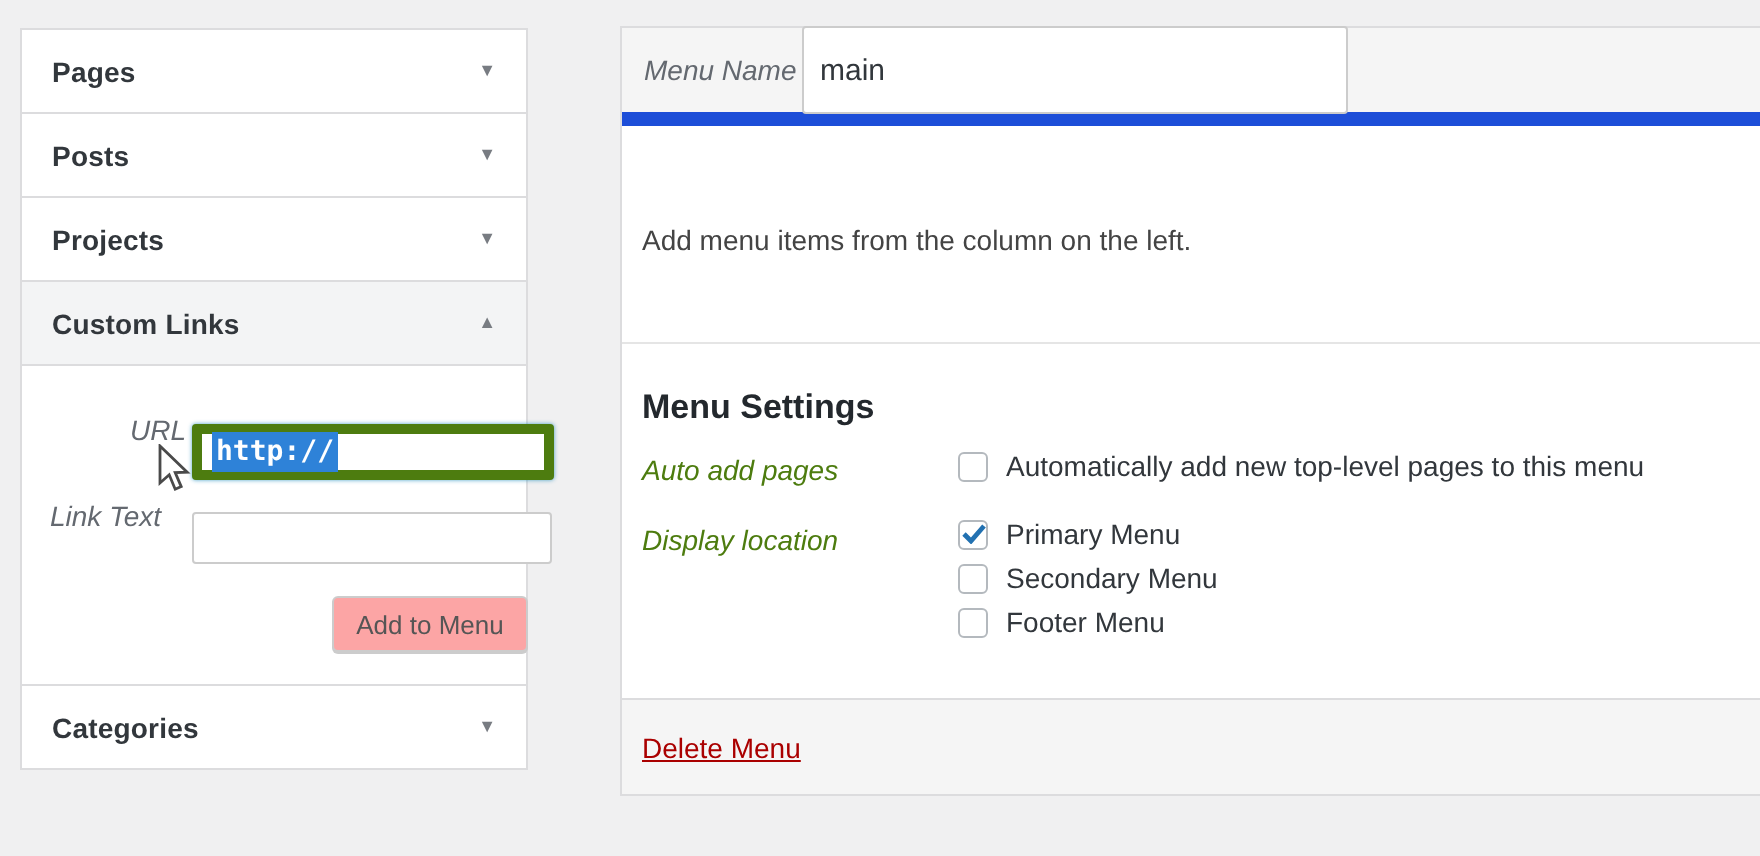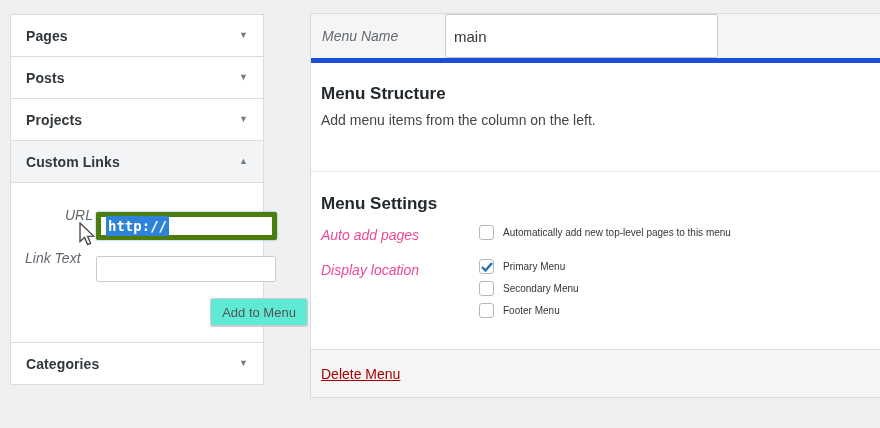--- a/index.html
+++ b/index.html
@@ -46,33 +46,33 @@
     font-weight:bold; font-size:14px; padding:1px 2px; line-height:18px;
   }
   .ltext-input {
     position:absolute; left:85px; top:73px; width:180px; height:26px;
     background:#fff; border:1px solid #ccc; border-radius:2px;
     font-size:14px; padding:0 6px; color:#32373c;
     font-family:"Liberation Sans", sans-serif;
   }
   .add-btn {
     position:absolute; left:155px; top:115px; width:98px; height:28px;
-    background:#5eead4; border:1px solid #ccc; border-radius:3px;
+    background:#fca5a5; border:1px solid #ccc; border-radius:3px;
     box-shadow:0 1px 0 #ccc; color:#555; font-size:13px;
-    font-family:"Liberation Sans", sans-serif; cursor:pointer;margin-left:44px;
+    font-family:"Liberation Sans", sans-serif; cursor:pointer;
   }
 
   
   .main-panel {
     position:absolute; left:310px; top:13px; width:571px; height:385px;
     background:#fff; border:1px solid #dcdcde; border-right:none;
   }
   .main-header {
-    height:49px; background:#f5f5f5; border-bottom:5px solid #1d4ed8;
-    display:flex; align-items:center; padding-left:11px;gap:44px;
+    height:49px; background:#f5f5f5; border-bottom:7px solid #1d4ed8;
+    display:flex; align-items:center; padding-left:11px;
   }
   .menu-name-label {
     width:79px; font-size:14px; font-style:italic; color:#646970;
   }
   .menu-name-input {
     width:273px; height:44px; background:#fff; border:1px solid #ccc;
     border-radius:2px; font-size:15px; padding:0 8px; color:#32373c;
     font-family:"Liberation Sans", sans-serif;
   }
   .main-body { position:relative; height:287px; }
@@ -85,38 +85,38 @@
     position:absolute; left:10px; top:49px;
     font-size:14px; color:#444;
   }
   .section-sep {
     position:absolute; left:0; right:0; top:108px;
     border-top:1px solid #e5e5e5;
   }
   .settings-heading { top:131px; }
   .settings-label {
     position:absolute; left:10px; width:150px;
-    font-size:14px; font-style:italic; color:#ec4899;
+    font-size:14px; font-style:italic; color:#4d7c0f;
   }
   .auto-add-label { top:164px; }
   .display-loc-label { top:199px; }
   .checkrow { position:absolute; left:168px; display:flex; align-items:center; }
   .row-auto-add  { top:162px; }
   .row-primary   { top:196px; }
   .row-secondary { top:218px; }
   .row-footer    { top:240px; }
   .checkbox {
     width:15px; height:15px; background:#fff;
     border:1px solid #b4b9be; border-radius:3px;
     display:inline-flex; align-items:center; justify-content:center;
     cursor:pointer; flex:none;
   }
   .checkbox svg { display:none; }
   .checkbox.checked svg { display:block; }
-  .check-label { margin-left:9px; font-size:10px; color:#32373c; }
+  .check-label { margin-left:9px; font-size:14px; color:#32373c; }
   .main-footer {
     position:absolute; left:0; right:0; bottom:0; height:48px;
     background:#f5f5f5; border-top:1px solid #dcdcde;
     display:flex; align-items:center; padding-left:10px;
   }
   .delete-link { font-size:14px; color:#a00; text-decoration:underline; cursor:pointer; }
 
   
   .cursor { position:absolute; left:77px; top:222px; z-index:50; pointer-events:none; }
 </style>
@@ -162,21 +162,20 @@
 </div>
 
 <div class="main-panel">
 
   <div class="main-header">
     <span class="menu-name-label">Menu Name</span>
     <input class="menu-name-input" type="text" value="main" style="">
   </div>
 
   <div class="main-body">
-    <h2 class="section-heading structure-heading">Menu Structure</h2>
     <p class="structure-desc">Add menu items from the column on the left.</p>
 
     <div class="section-sep"></div>
 
     <h2 class="section-heading settings-heading">Menu Settings</h2>
 
     <span class="settings-label auto-add-label">Auto add pages</span>
     <div class="checkrow row-auto-add">
       <span class="checkbox">
         

